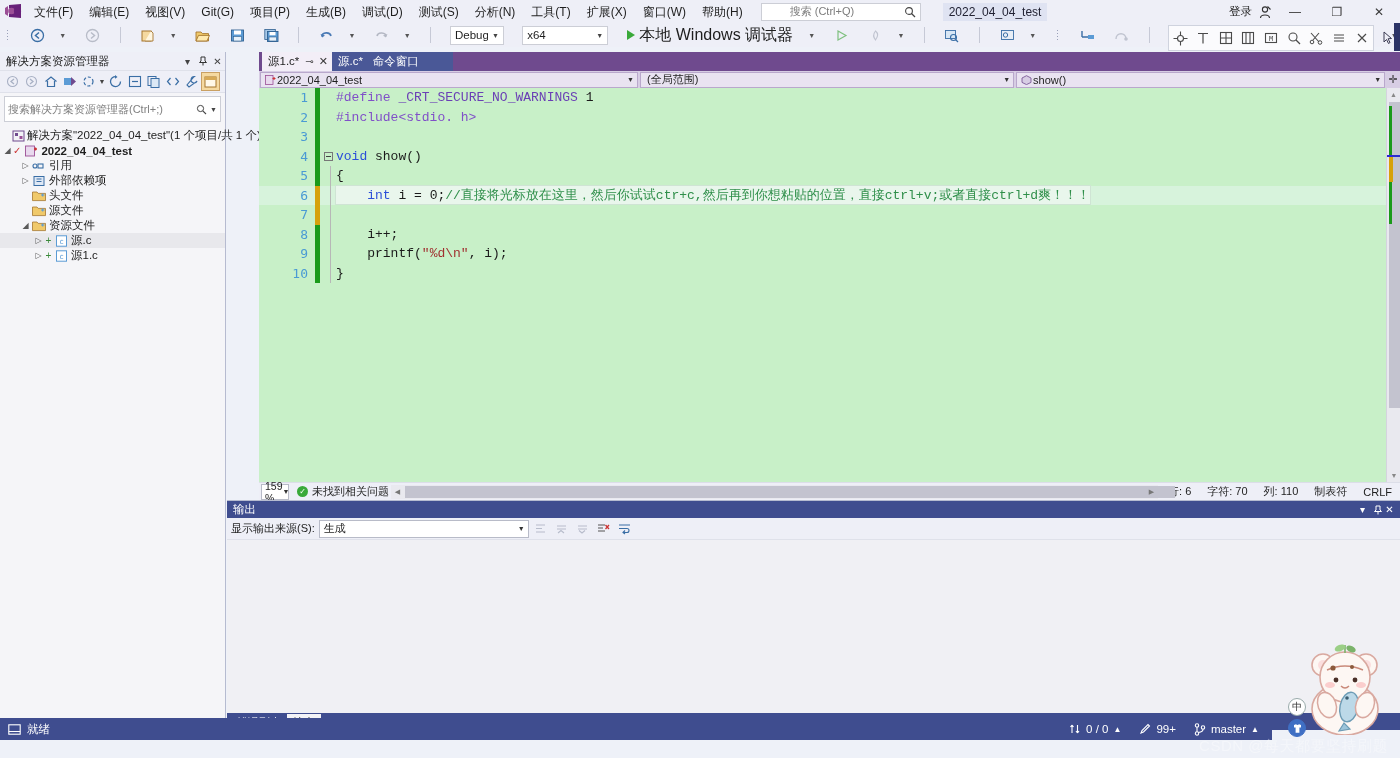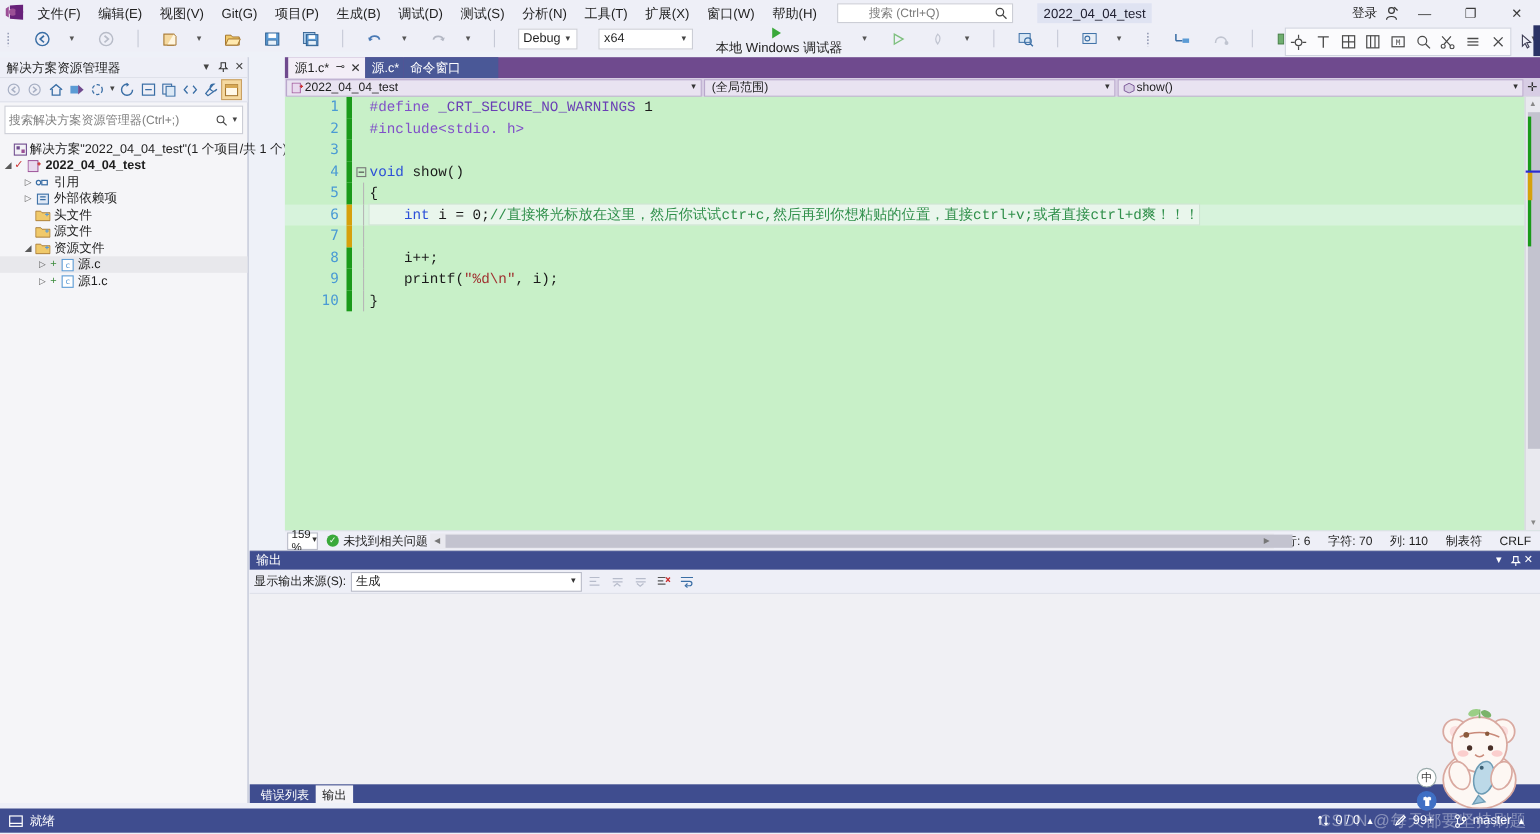--- a/index.html
+++ b/index.html
@@ -69,23 +69,22 @@
   .combo {
     height: 19px; border: 1px solid #ccced6; background: #fff; display: flex;
     align-items: center; padding-left: 4px; font-size: 11.5px; color: #1e1e1e;
     margin: 0 2px; position: relative;
   }
   .combo .cv { flex: 1; white-space: nowrap; overflow: hidden; }
   .combo .carr { font-size: 7px; color: #444; padding: 0 4px; }
   .dbg-combo { width: 54px; }
   .plat-combo { width: 86px; }
   .run-btn {
-    display: flex; align-items: center; height: 20px; padding: 0 3px; font-size: 12px; color: #1e1e1e;
+    display: flex; align-items: center; height: 20px; padding: 0 3px; font-size: 16px; color: #1e1e1e;
     white-space: nowrap;
-    flex-direction: column;
   }
   .tri-green {
     width: 0; height: 0; border-left: 8px solid #3aa93a; border-top: 5px solid transparent;
     border-bottom: 5px solid transparent; margin-right: 4px;
   }
 
   
   .capture-bar {
     position: absolute; left: 1168px; top: 25px; width: 206px; height: 26px;
     background: #fbfbfd; border: 1px solid #cfd3de; display: flex; align-items: center;
@@ -264,21 +263,21 @@
   .op-body { height: 170px; background: #f0f0f4; }
   .op-tabs {
     position: absolute; bottom: 0; left: 0; width: 100%; height: 17px; background: #3f4d8f;
     display: flex; align-items: flex-end; padding-left: 4px;
   }
   .op-tab { height: 16px; padding: 0 6px; font-size: 11px; color: #fff; display: flex; align-items: center; }
   .op-tab.active { background: #f3f3f7; color: #1e1e1e; }
 
   
   .statusbar {
-    position: absolute; bottom: 1px; left: 0; width: 1400px; height: 22px;
+    position: absolute; bottom: 18px; left: 0; width: 1272px; height: 22px;
     background: #3f4d8f; display: flex; align-items: center; color: #fff; font-size: 11.5px;
   }
   .sb-left { display: flex; align-items: center; padding-left: 7px; }
   .sb-icon { width: 14px; height: 14px; display: flex; align-items: center; justify-content: center; margin-right: 6px; }
   .sb-right { position: absolute; right: 4px; display: flex; align-items: center; }
   .sb-item { display: flex; align-items: center; padding: 0 9px; white-space: nowrap; }
 
   
   .watermark {
     position: absolute; right: 12px; bottom: 2px; font-size: 15px; color: rgba(255,255,255,0.38);

